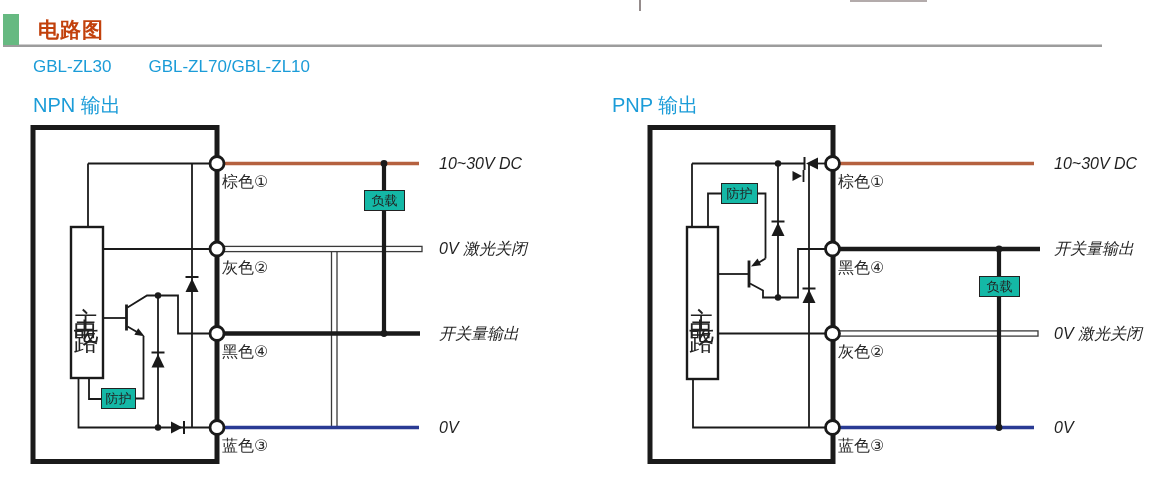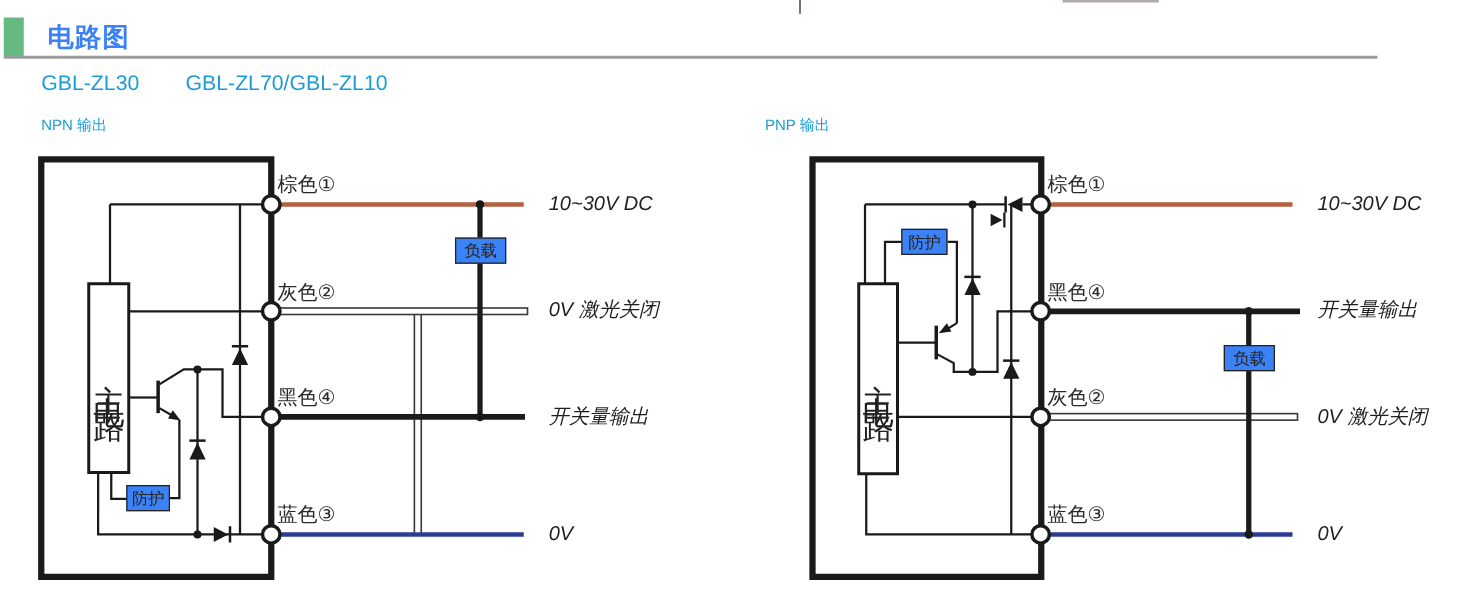--- a/index.html
+++ b/index.html
@@ -4,31 +4,31 @@
 <style>
   html,body{margin:0;padding:0;}
   body{
     width:1172px;height:493px;position:relative;background:#ffffff;
     font-family:"Liberation Sans","DejaVu Sans",sans-serif;
     overflow:hidden;
   }
   svg{position:absolute;left:0;top:0;}
   .hdr-title{
     position:absolute;left:38px;top:16px;
-    font-size:21px;font-weight:bold;color:#3b82f6;letter-spacing:1px;white-space:nowrap;
+    font-size:21px;font-weight:bold;color:#c2410c;letter-spacing:1px;white-space:nowrap;
   }
   .green-bar{position:absolute;left:3px;top:14px;width:16px;height:31px;background:#66b981;}
   .models{position:absolute;left:33px;top:57px;font-size:17px;font-weight:500;color:#1b9cd8;white-space:nowrap;}
   .models .m2{margin-left:37px;margin-top:20px;}
-  .dtitle{position:absolute;top:92px;font-size:12px;font-weight:500;color:#1b9cd8;white-space:nowrap;}
-  .wname{position:absolute;font-size:16px;color:#2a2a2a;white-space:nowrap;line-height:1.3;}
+  .dtitle{position:absolute;top:92px;font-size:20px;font-weight:500;color:#1b9cd8;white-space:nowrap;}
+  .wname{position:absolute;font-size:16px;color:#2a2a2a;white-space:nowrap;line-height:1.3;margin-top:33px;}
   .rlabel{position:absolute;font-size:16px;color:#1f1f1f;white-space:nowrap;line-height:1.35;font-style:italic;}
   .cnbox{
     position:absolute;display:flex;align-items:center;justify-content:center;
-    background:#3b82f6;border:1.6px solid #222;box-sizing:border-box;
+    background:#14b8a6;border:1.6px solid #222;box-sizing:border-box;
     font-size:13px;color:#222;white-space:nowrap;z-index:3;
   }
   .maincirc{
     position:absolute;display:flex;align-items:center;justify-content:center;
     writing-mode:vertical-rl;text-orientation:upright;
     font-size:25px;font-weight:500;color:#222;letter-spacing:11px;z-index:3;
   }
 </style>
 </head>
 <body>

